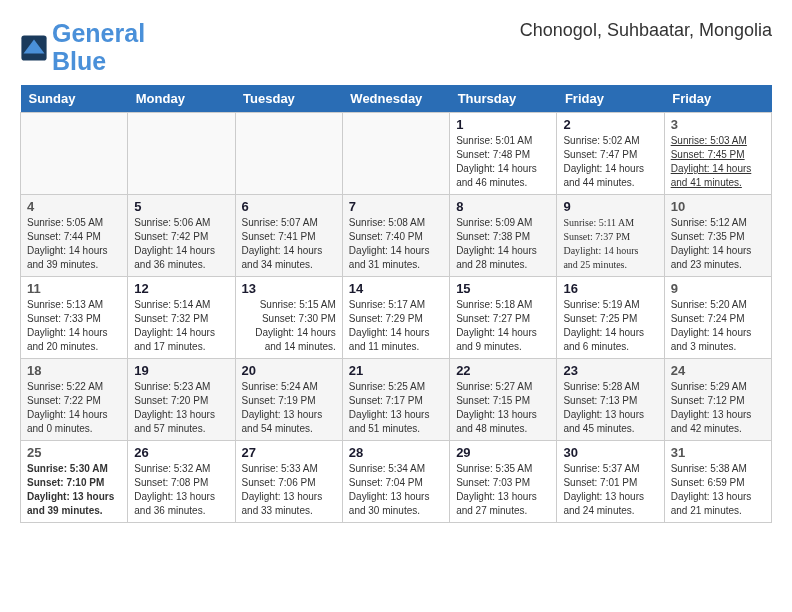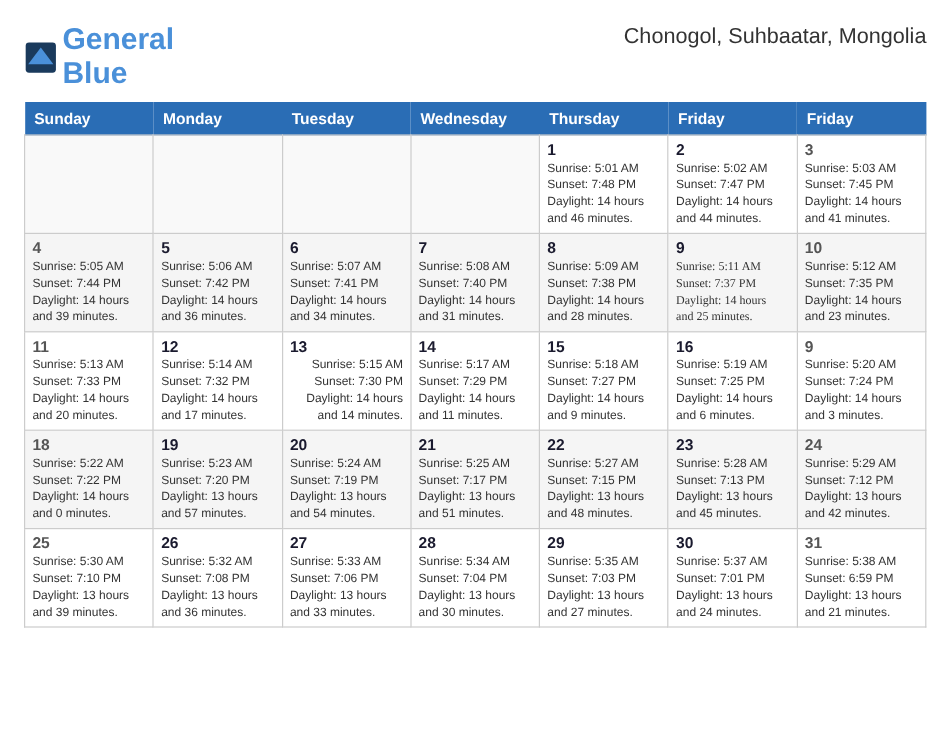--- a/index.html
+++ b/index.html
@@ -137,21 +137,21 @@
         </td>
         <td>
           <span class="day-num">2</span>
           <div class="day-info" style="white-space: pre-line;">Sunrise: 5:02 AM
 Sunset: 7:47 PM
 Daylight: 14 hours
 and 44 minutes.</div>
         </td>
         <td>
           <span class="day-num">3</span>
-          <div class="day-info" style="white-space: pre-line;">Sunrise: 5:03 AM
+          <div class="day-info" style="white-space: pre-line; text-decoration: underline;">Sunrise: 5:03 AM
 Sunset: 7:45 PM
 Daylight: 14 hours
 and 41 minutes.</div>
         </td>
       </tr>
       <tr>
         <td>
           <span class="day-num">4</span>
           <div class="day-info" style="white-space: pre-line;">Sunrise: 5:05 AM
 Sunset: 7:44 PM
@@ -299,21 +299,21 @@
           <span class="day-num">24</span>
           <div class="day-info" style="white-space: pre-line;">Sunrise: 5:29 AM
 Sunset: 7:12 PM
 Daylight: 13 hours
 and 42 minutes.</div>
         </td>
       </tr>
       <tr>
         <td>
           <span class="day-num">25</span>
-          <div class="day-info" style="white-space: pre-line;">Sunrise: 5:30 AM
+          <div class="day-info" style="white-space: pre-line; font-weight: bold;">Sunrise: 5:30 AM
 Sunset: 7:10 PM
 Daylight: 13 hours
 and 39 minutes.</div>
         </td>
         <td>
           <span class="day-num">26</span>
           <div class="day-info" style="white-space: pre-line;">Sunrise: 5:32 AM
 Sunset: 7:08 PM
 Daylight: 13 hours
 and 36 minutes.</div>

